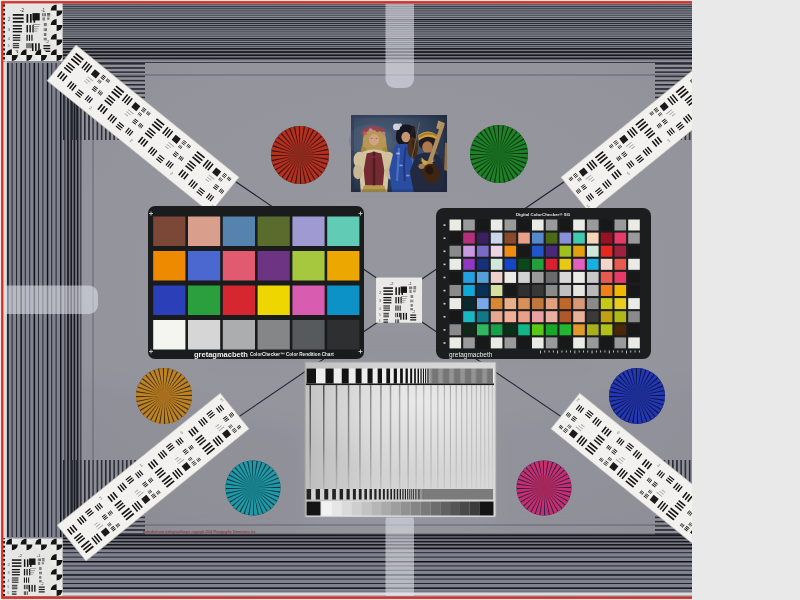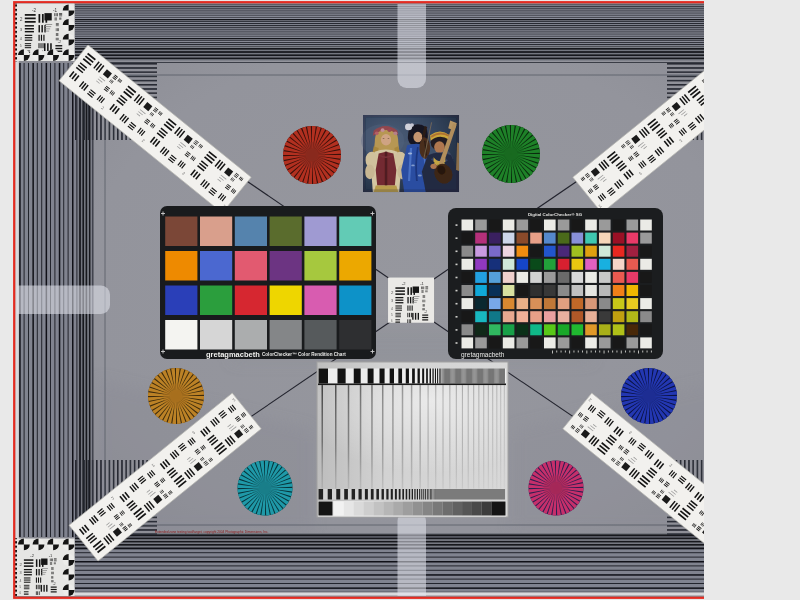--- a/index.html
+++ b/index.html
@@ -1,17 +1,17 @@
 <!DOCTYPE html>
 <html><head>
 <meta charset="utf-8">
 <title>Test Chart</title>
 <style>
 html,body{margin:0;padding:0;background:#e9e9e9;font-family:"Liberation Sans",sans-serif;}
-#wrap{width:692px;height:600px;overflow:hidden;padding-left:12px;}
+#wrap{width:692px;height:600px;overflow:hidden;}
 </style>
 </head>
 <body>
 
 <div id="wrap">
 <svg width="800" height="600" viewBox="0 0 800 600" font-family="Liberation Sans, sans-serif">
       <defs>
 <pattern id="hstr" width="8" height="2.1" patternUnits="userSpaceOnUse">
   <rect width="8" height="2.1" fill="#8d909c"></rect>
   <rect width="8" height="0.9" fill="#23252c"></rect>

